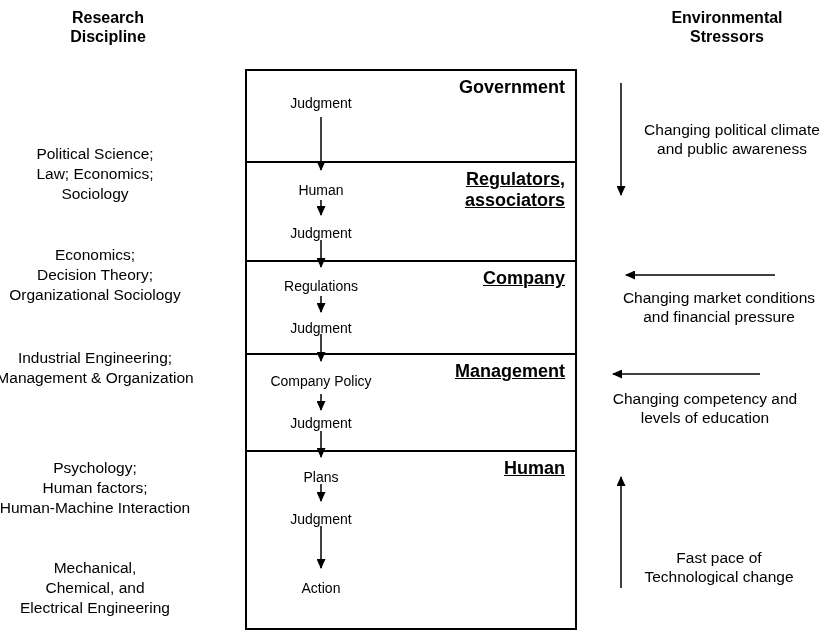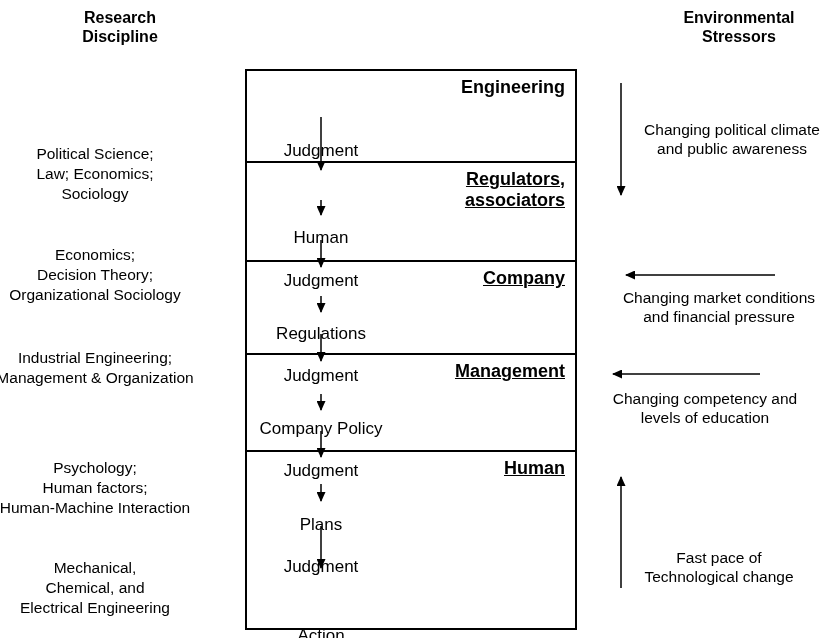--- a/index.html
+++ b/index.html
@@ -7,21 +7,21 @@
     position:relative;
     width:831px;height:638px;
     background:#fff;
     font-family:"Liberation Sans","DejaVu Sans",sans-serif;
     color:#000;
     overflow:hidden;
   }
   .abs{position:absolute;}
   .hdr{
     font-weight:bold;font-size:16px;line-height:19px;
-    text-align:center;white-space:pre-line;padding-left:12px;
+    text-align:center;white-space:pre-line;
   }
   .side-label{
     font-size:15.5px;line-height:20px;text-align:center;white-space:pre-line;
   }
   .stressor-label{
     font-size:15.5px;line-height:19px;text-align:center;white-space:pre-line;
   }
   .stack{
     position:absolute;left:245px;top:69px;width:332px;height:561px;
     border:2px solid #000;box-sizing:border-box;
@@ -31,21 +31,21 @@
     box-sizing:border-box;
     padding:6px 10px 0 0;
     text-align:right;
   }
   .row + .row{border-top:2px solid #000;text-decoration:underline;}
   .lvl{
     font-weight:bold;font-size:18px;line-height:21px;white-space:pre-line;
   }
   .flow{
     position:absolute;left:221px;width:200px;
-    font-size:17px;line-height:20px;text-align:center;margin-top:48px;
+    font-size:14px;line-height:20px;text-align:center;
   }
   .hazard{
     position:absolute;left:245px;width:332px;top:608px;
     font-size:17px;line-height:20px;text-align:center;
   }
   svg.arrow-layer{position:absolute;left:0;top:0;z-index:5;}
   .txt{z-index:6;}
 </style>
 </head>
 <body>
@@ -90,21 +90,21 @@
 Management &amp; Organization</div>
   <div class="abs side-label txt" style="left:-10px;top:458px;width:210px;">Psychology;
 Human factors;
 Human-Machine Interaction</div>
   <div class="abs side-label txt" style="left:-10px;top:558px;width:210px;">Mechanical,
 Chemical, and
 Electrical Engineering</div>
 
   <div class="stack">
     <div class="row" style="height:90px;">
-      <span class="lvl">Engineering</span>
+      <span class="lvl">Government</span>
     </div>
     <div class="row" style="height:99px;">
       <span class="lvl">Regulators,
 associators</span>
     </div>
     <div class="row" style="height:93px;">
       <span class="lvl">Company</span>
     </div>
     <div class="row" style="height:97px;">
       <span class="lvl">Management</span>

